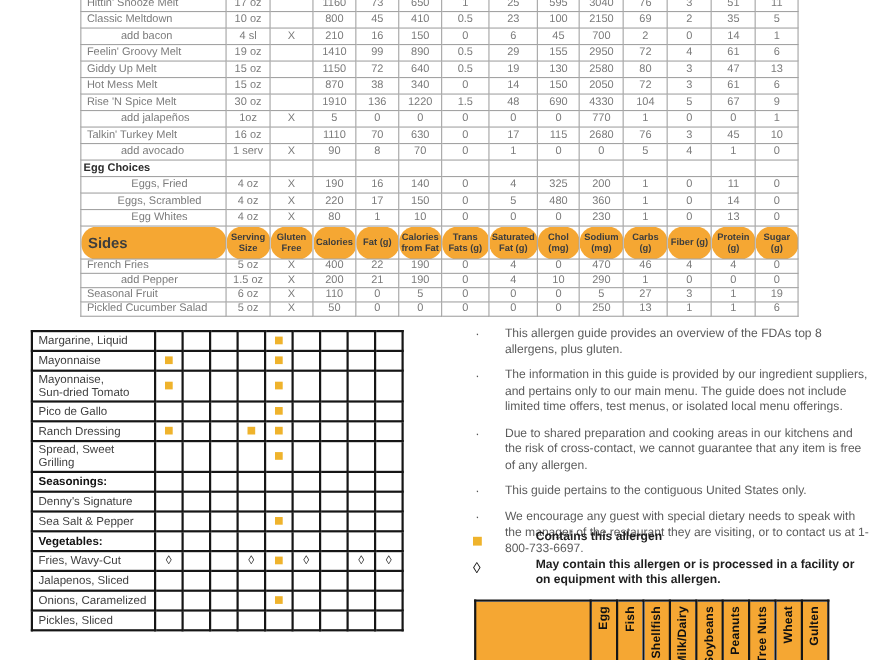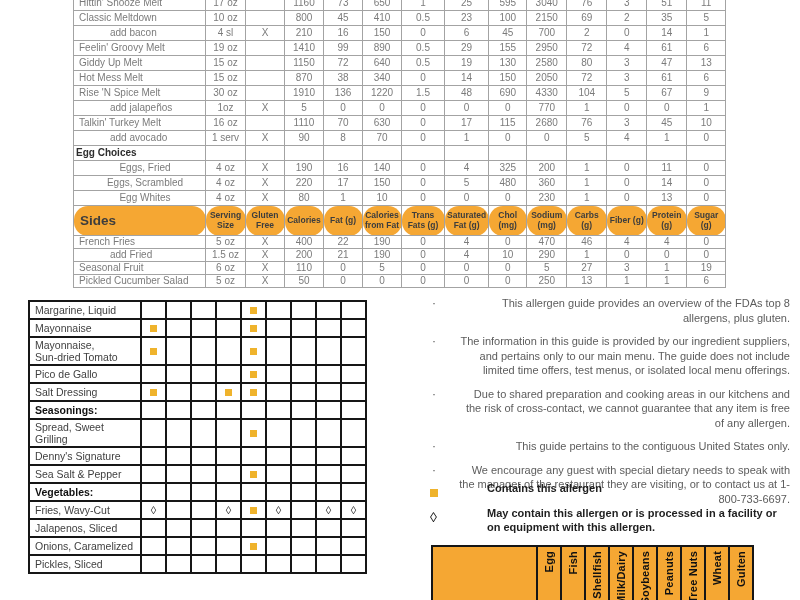--- a/index.html
+++ b/index.html
@@ -38,21 +38,21 @@
   #matrix td.rname{padding:1px 3px 1px 5px;white-space:pre-line;line-height:1.15;}
   #matrix tr.single td{height:14px;}
   #matrix tr.msec td{font-weight:bold;color:#111;}
   #matrix td.mark{text-align:center;vertical-align:middle;}
   .sq{display:inline-block;width:7px;height:7px;background:#EFB32C;}
   .dia{font-size:11px;color:#333;line-height:1;}
   
   #notes{position:absolute;left:432px;top:296px;width:358px;}
   .bullet{display:flex;margin-bottom:9px;}
   .bullet .dot{width:27px;color:#555;font-size:12px;line-height:14px;flex:none;}
-  .bullet .btext{flex:1;font-size:11px;line-height:14.5px;color:#5c5c5c;text-align:right;}
+  .bullet .btext{flex:1;font-size:11px;line-height:14.5px;color:#5c5c5c;}
   
   #legend{position:absolute;left:430px;top:481px;width:362px;}
   .leg{display:flex;margin-bottom:5px;}
   .leg .lmark{width:57px;flex:none;padding-top:2px;}
   .leg .ltext{flex:1;font-weight:bold;font-size:11px;line-height:14px;color:#1f1f1f;}
   .leg .sq{width:8px;height:8px;}
   .leg .dia{font-size:14px;color:#111;}
   
   #allergens{position:absolute;left:431px;top:545px;border-collapse:collapse;table-layout:fixed;}
   #allergens td{
@@ -335,21 +335,21 @@
         <td>0</td>
         <td>4</td>
         <td>0</td>
         <td>470</td>
         <td>46</td>
         <td>4</td>
         <td>4</td>
         <td>0</td>
       </tr>
       <tr class="post">
-        <td class="name add">add Fried</td>
+        <td class="name add">add Pepper</td>
         <td>1.5 oz</td>
         <td>X</td>
         <td>200</td>
         <td>21</td>
         <td>190</td>
         <td>0</td>
         <td>4</td>
         <td>10</td>
         <td>290</td>
         <td>1</td>
@@ -449,50 +449,50 @@
         <td class="mark"></td>
         <td class="mark"></td>
         <td class="mark"></td>
         <td class="mark"><span class="sq"></span></td>
         <td class="mark"></td>
         <td class="mark"></td>
         <td class="mark"></td>
         <td class="mark"></td>
       </tr>
       <tr class="single">
-        <td class="rname">Salt Dressing</td>
-        <td class="mark"><span class="sq"></span></td>
-        <td class="mark"></td>
-        <td class="mark"></td>
-        <td class="mark"><span class="sq"></span></td>
+        <td class="rname">Ranch Dressing</td>
+        <td class="mark"><span class="sq"></span></td>
+        <td class="mark"></td>
+        <td class="mark"></td>
+        <td class="mark"><span class="sq"></span></td>
+        <td class="mark"><span class="sq"></span></td>
+        <td class="mark"></td>
+        <td class="mark"></td>
+        <td class="mark"></td>
+        <td class="mark"></td>
+      </tr>
+      <tr class="single">
+        <td class="rname">Spread, Sweet Grilling</td>
+        <td class="mark"></td>
+        <td class="mark"></td>
+        <td class="mark"></td>
+        <td class="mark"></td>
         <td class="mark"><span class="sq"></span></td>
         <td class="mark"></td>
         <td class="mark"></td>
         <td class="mark"></td>
         <td class="mark"></td>
       </tr>
       <tr class="single msec single">
         <td class="rname">Seasonings:</td>
         <td class="mark"></td>
         <td class="mark"></td>
         <td class="mark"></td>
         <td class="mark"></td>
         <td class="mark"></td>
-        <td class="mark"></td>
-        <td class="mark"></td>
-        <td class="mark"></td>
-        <td class="mark"></td>
-      </tr>
-      <tr class="single">
-        <td class="rname">Spread, Sweet Grilling</td>
-        <td class="mark"></td>
-        <td class="mark"></td>
-        <td class="mark"></td>
-        <td class="mark"></td>
-        <td class="mark"><span class="sq"></span></td>
         <td class="mark"></td>
         <td class="mark"></td>
         <td class="mark"></td>
         <td class="mark"></td>
       </tr>
       <tr class="single">
         <td class="rname">Denny's Signature</td>
         <td class="mark"></td>
         <td class="mark"></td>
         <td class="mark"></td>

